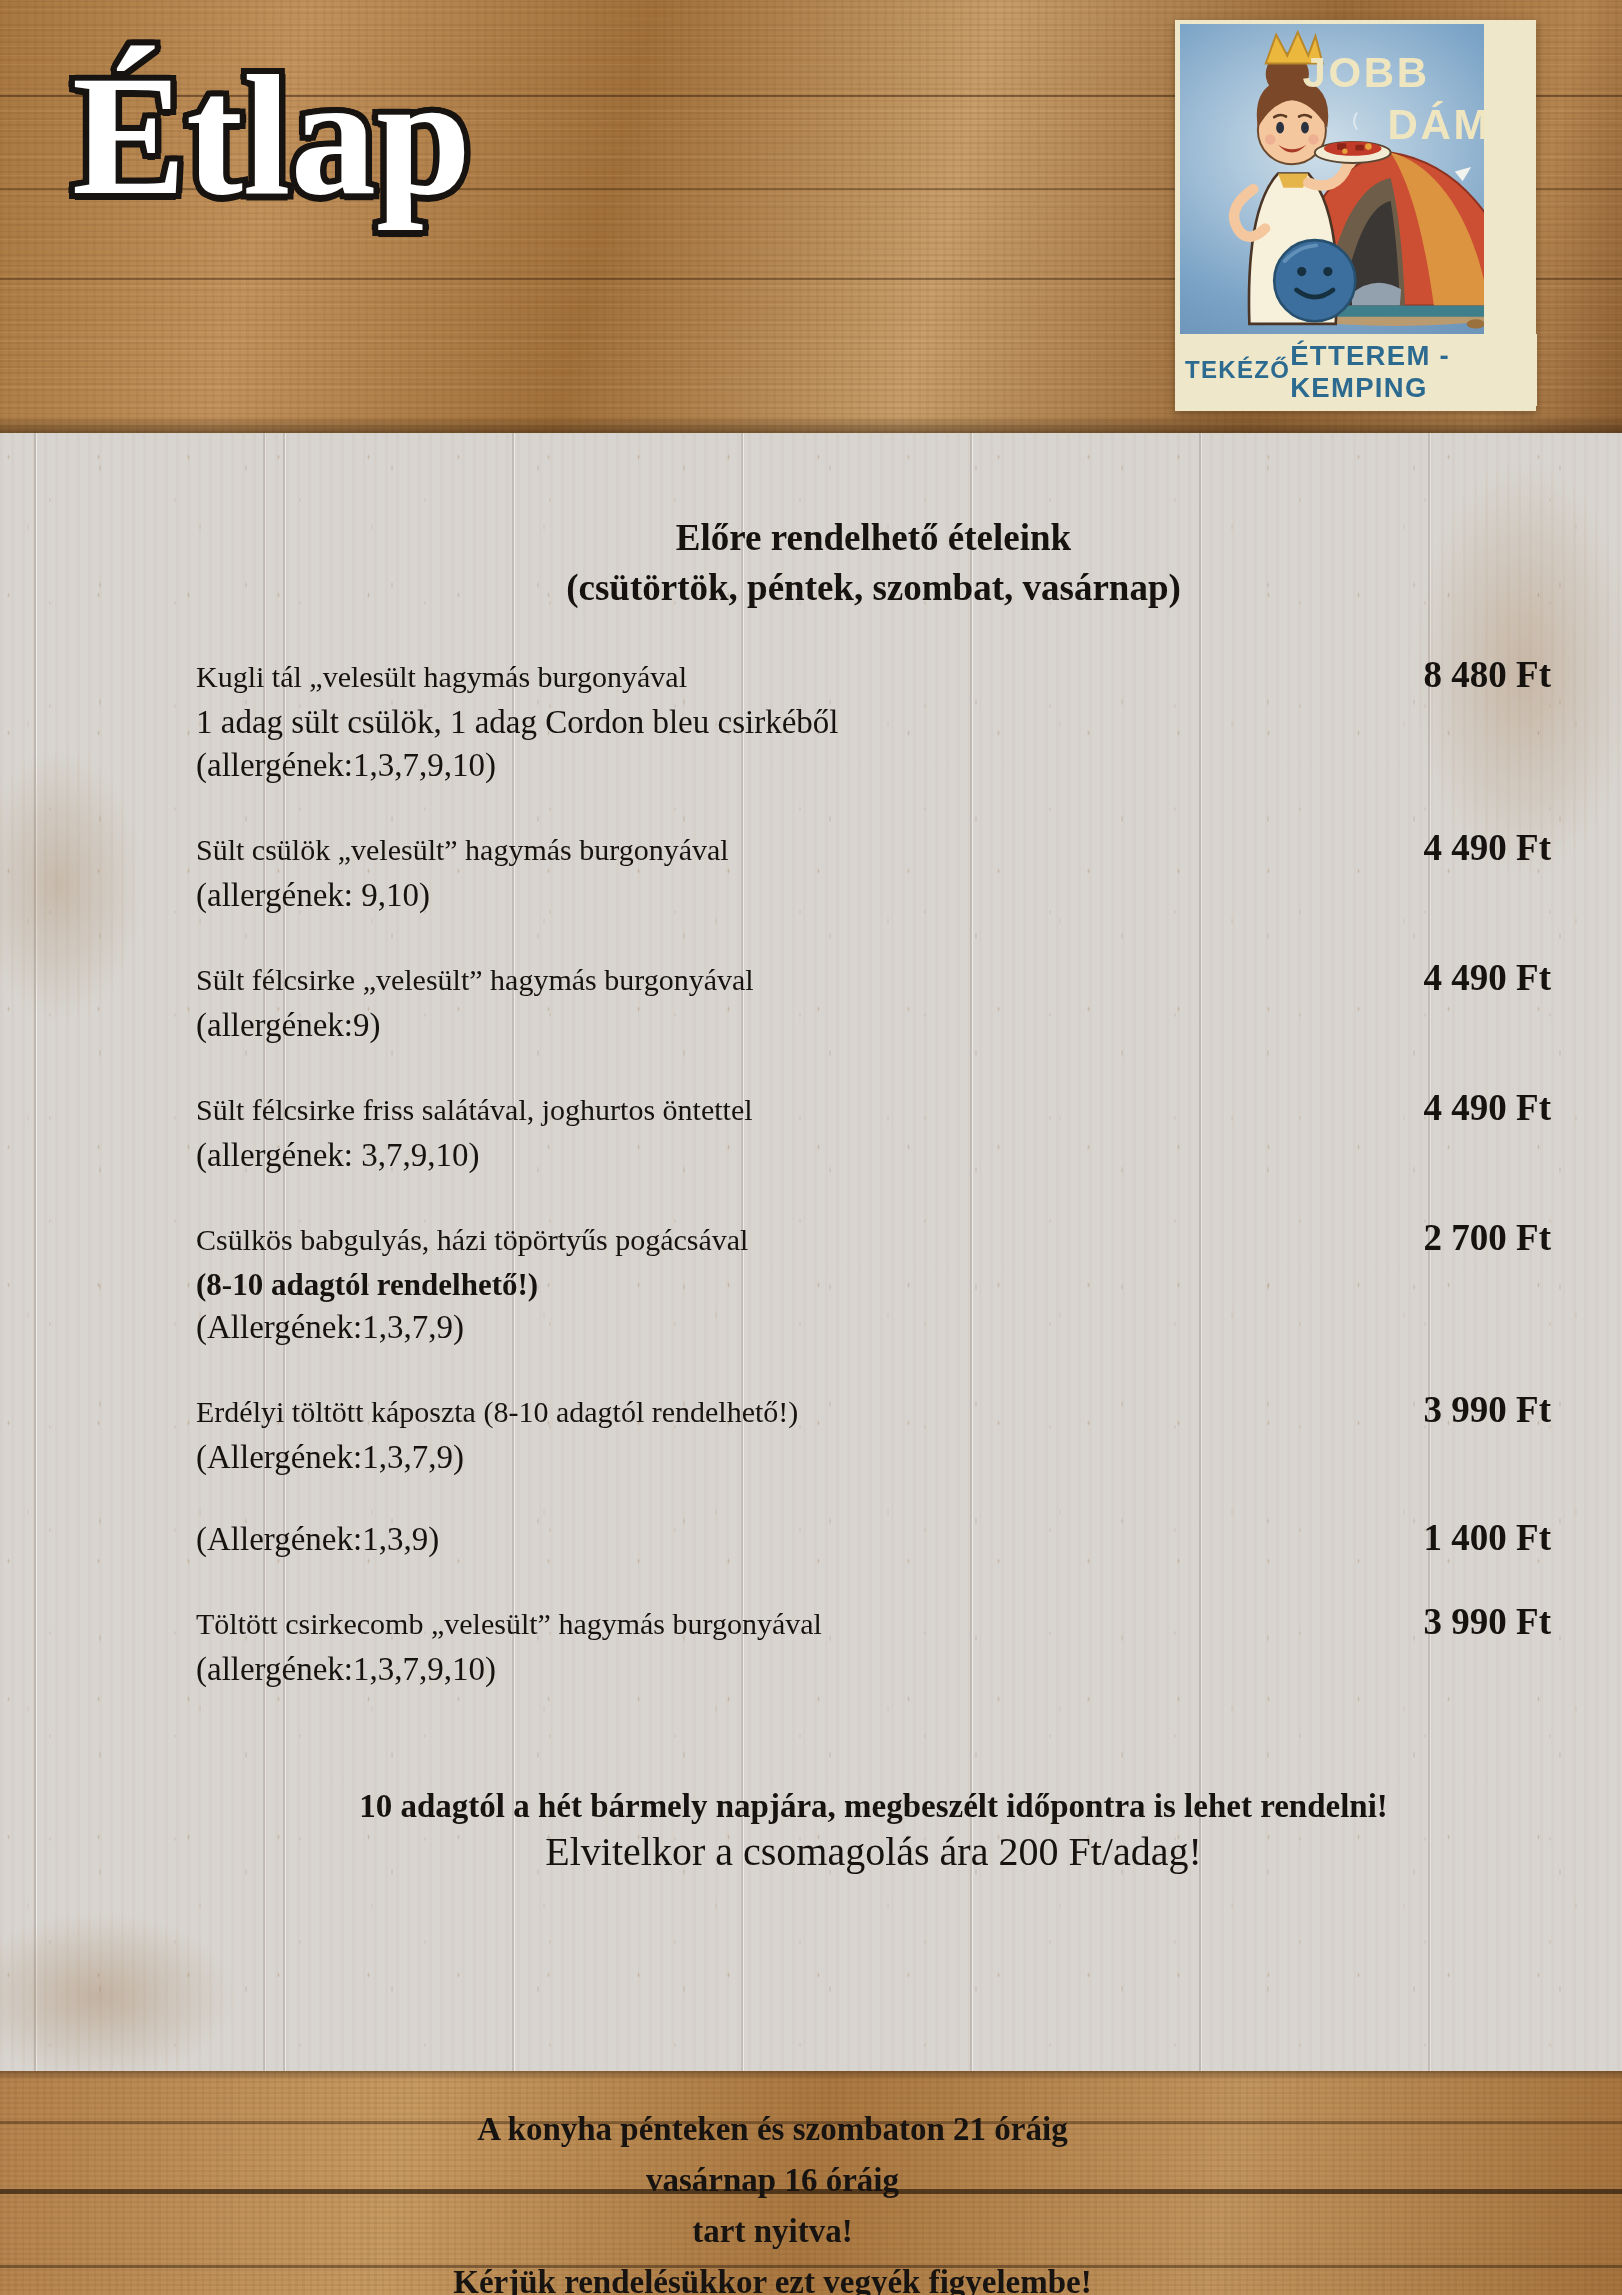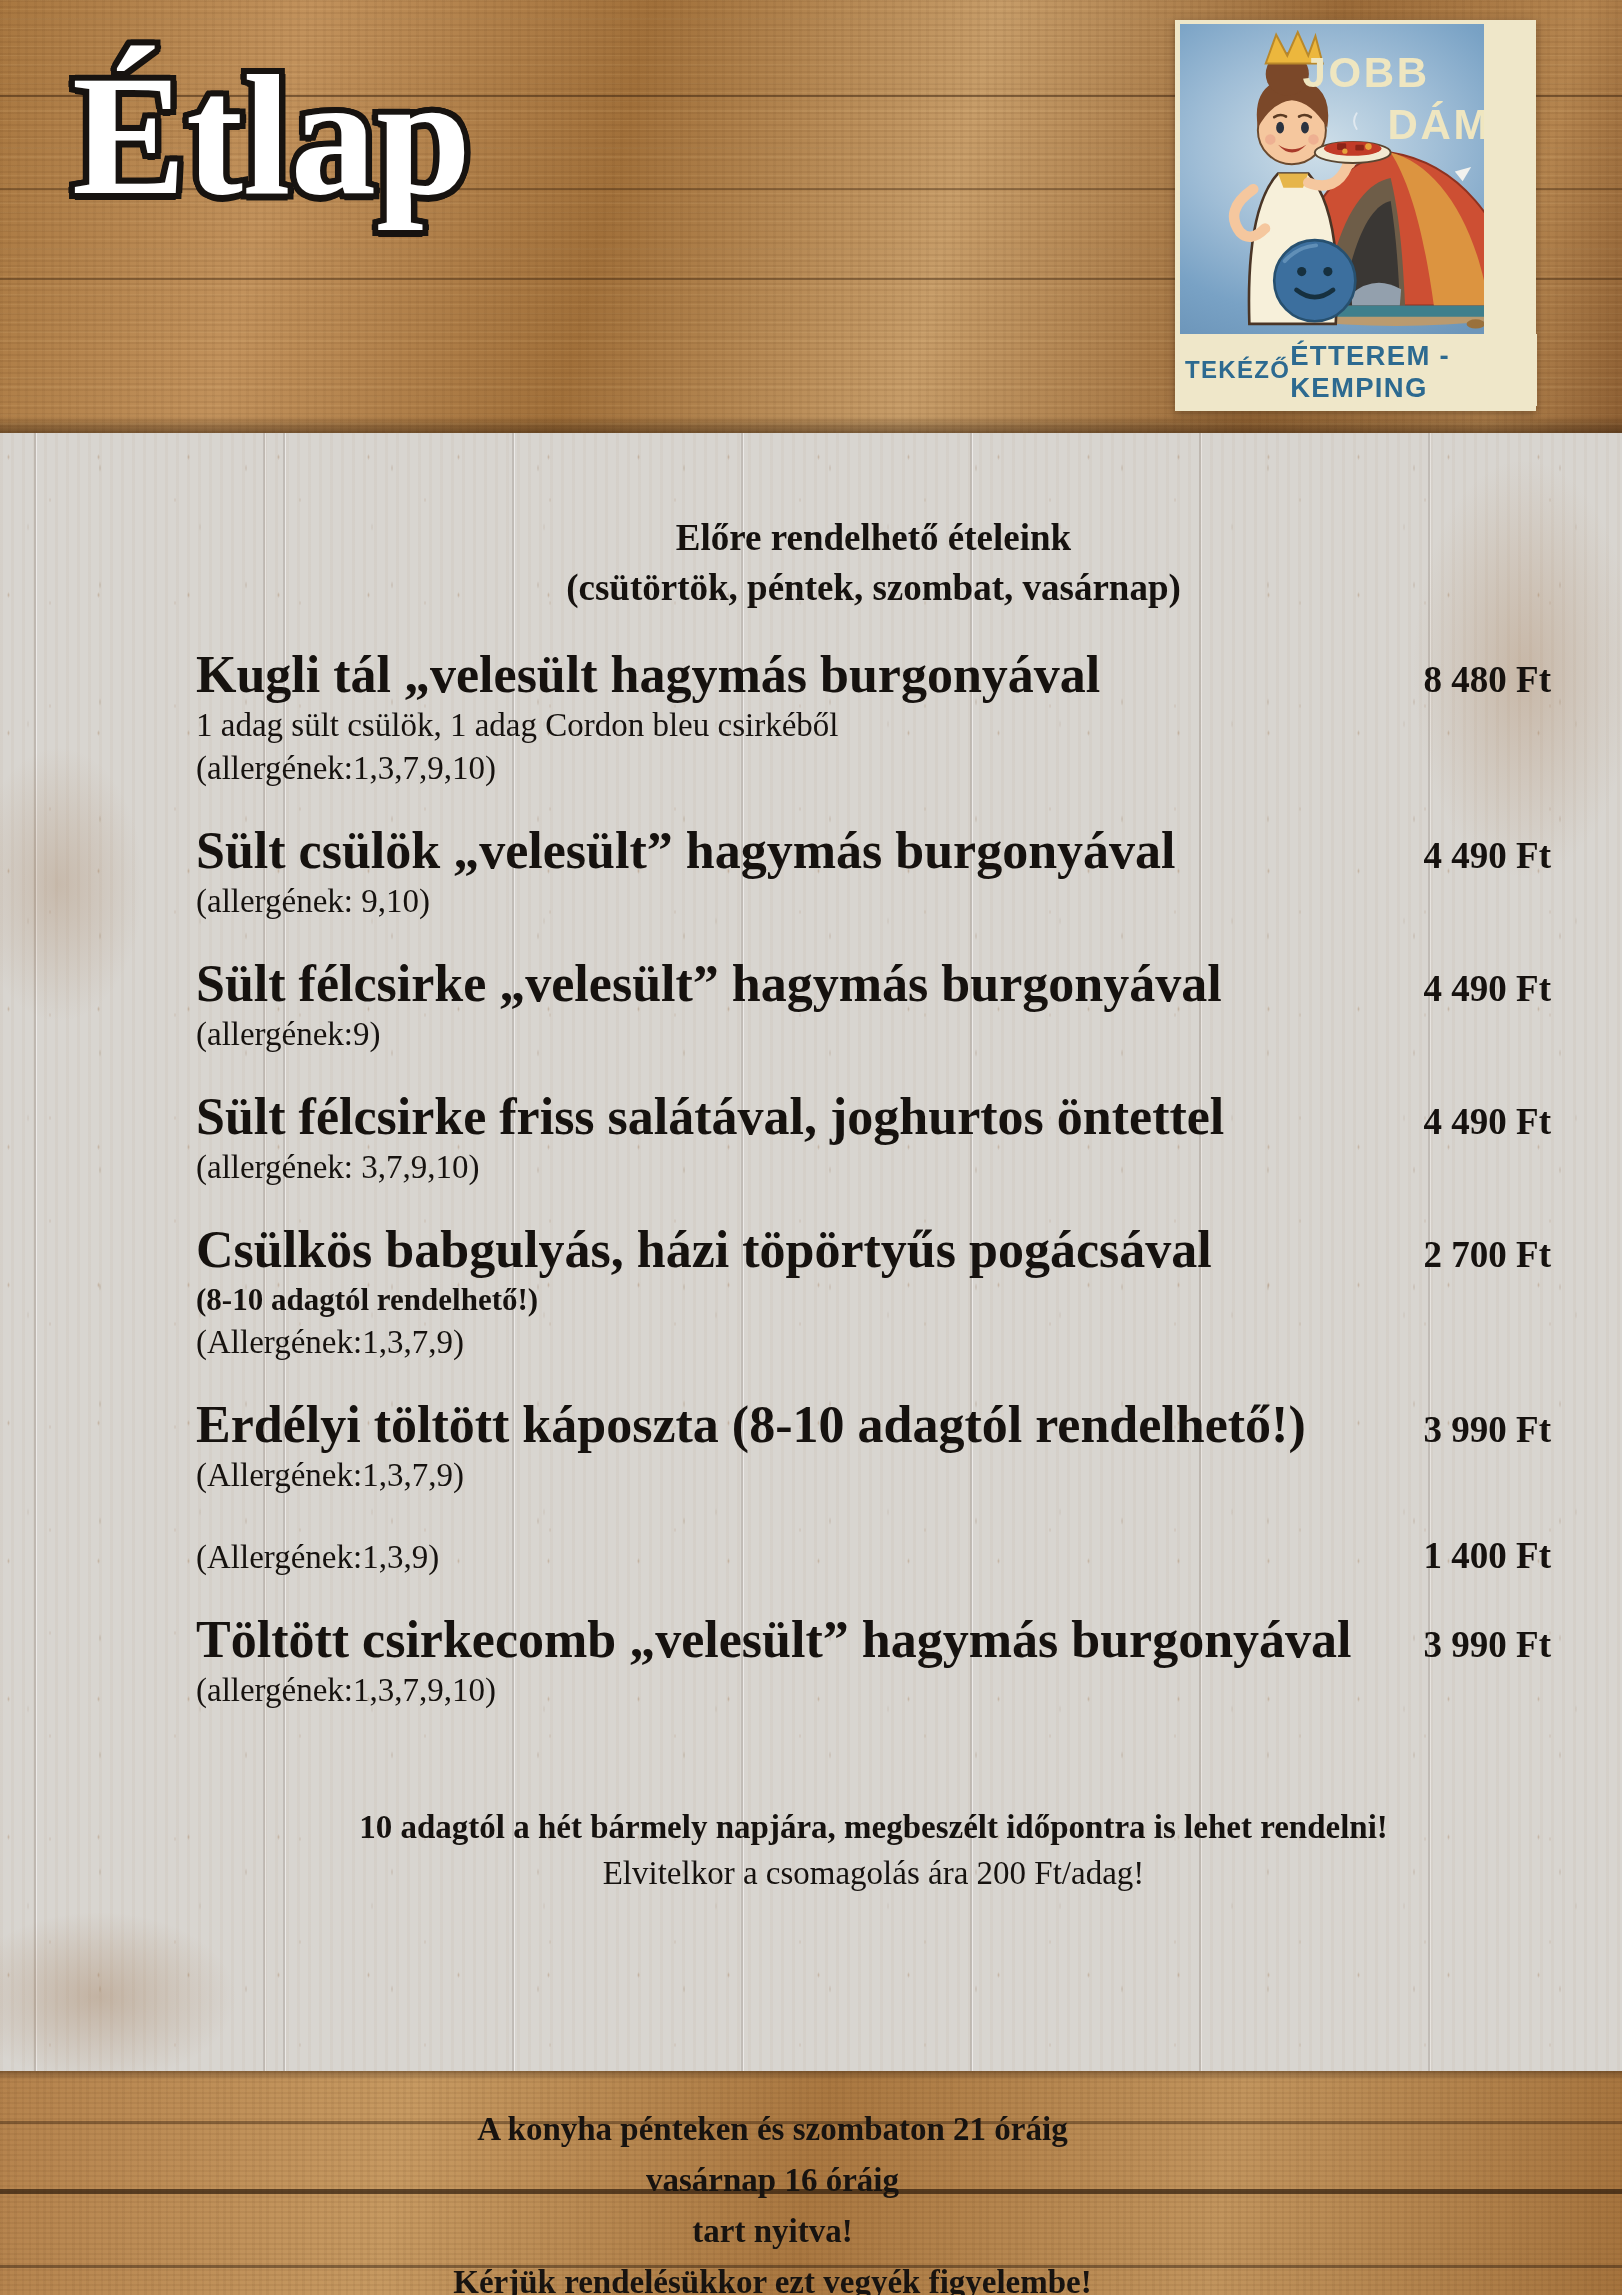--- a/index.html
+++ b/index.html
@@ -62,28 +62,28 @@
   .sm1{left:-39px;top:1479px;width:275px;height:170px;background:radial-gradient(closest-side, rgba(140,90,45,.28), rgba(0,0,0,0));}
   .sm2{left:-26px;top:314px;width:170px;height:275px;background:radial-gradient(closest-side, rgba(140,90,45,.22), rgba(0,0,0,0));}
   .sm3{left:1413px;top:26px;width:222px;height:419px;background:radial-gradient(closest-side, rgba(150,95,45,.25), rgba(0,0,0,0));}
 
   .inner{position:relative;margin:0 72px 0 196px;}
   .heading{padding-top:80px;text-align:center;font-weight:700;font-size:37px;line-height:50px;}
   .items{margin-top:38px;}
   .item{margin-top:37px;}
   .item:first-child{margin-top:0;}
   .row{display:flex;justify-content:space-between;align-items:baseline;line-height:48px;}
-  .iname{font-weight:700;font-size:52px;}
+  .iname{font-weight:400;font-size:30px;}
   .iprice{font-weight:700;font-size:37px;white-space:nowrap;}
   .idesc,.iallerg{font-size:33px;line-height:43px;}
   .inote{font-weight:700;font-size:31px;line-height:42px;}
   .allergrow{margin-top:11.8px;line-height:43px;}
   .notes{margin-top:92px;text-align:center;}
   .note-bold{font-weight:700;font-size:33px;line-height:46px;}
-  .note-reg{font-size:33px;line-height:46px;}
+  .note-reg{font-size:40px;line-height:46px;}
 
   
   .wood-bottom{
     position:absolute;left:0;top:2071px;width:1623px;height:224px;color:#171310;
     background:
       repeating-linear-gradient(to bottom, rgba(97,58,22,.09) 0 2px, rgba(0,0,0,0) 2px 5.2px),
       repeating-linear-gradient(to right, rgba(80,45,15,.06) 0 2.6px, rgba(0,0,0,0) 2.6px 7.2px),
       linear-gradient(100deg,#b5834d 0%,#c79a62 25%,#aa7841 50%,#c2955e 75%,#a5733d 100%);
   }
   .wood-bottom::before{content:"";position:absolute;left:0;right:0;top:0;height:9.2px;

